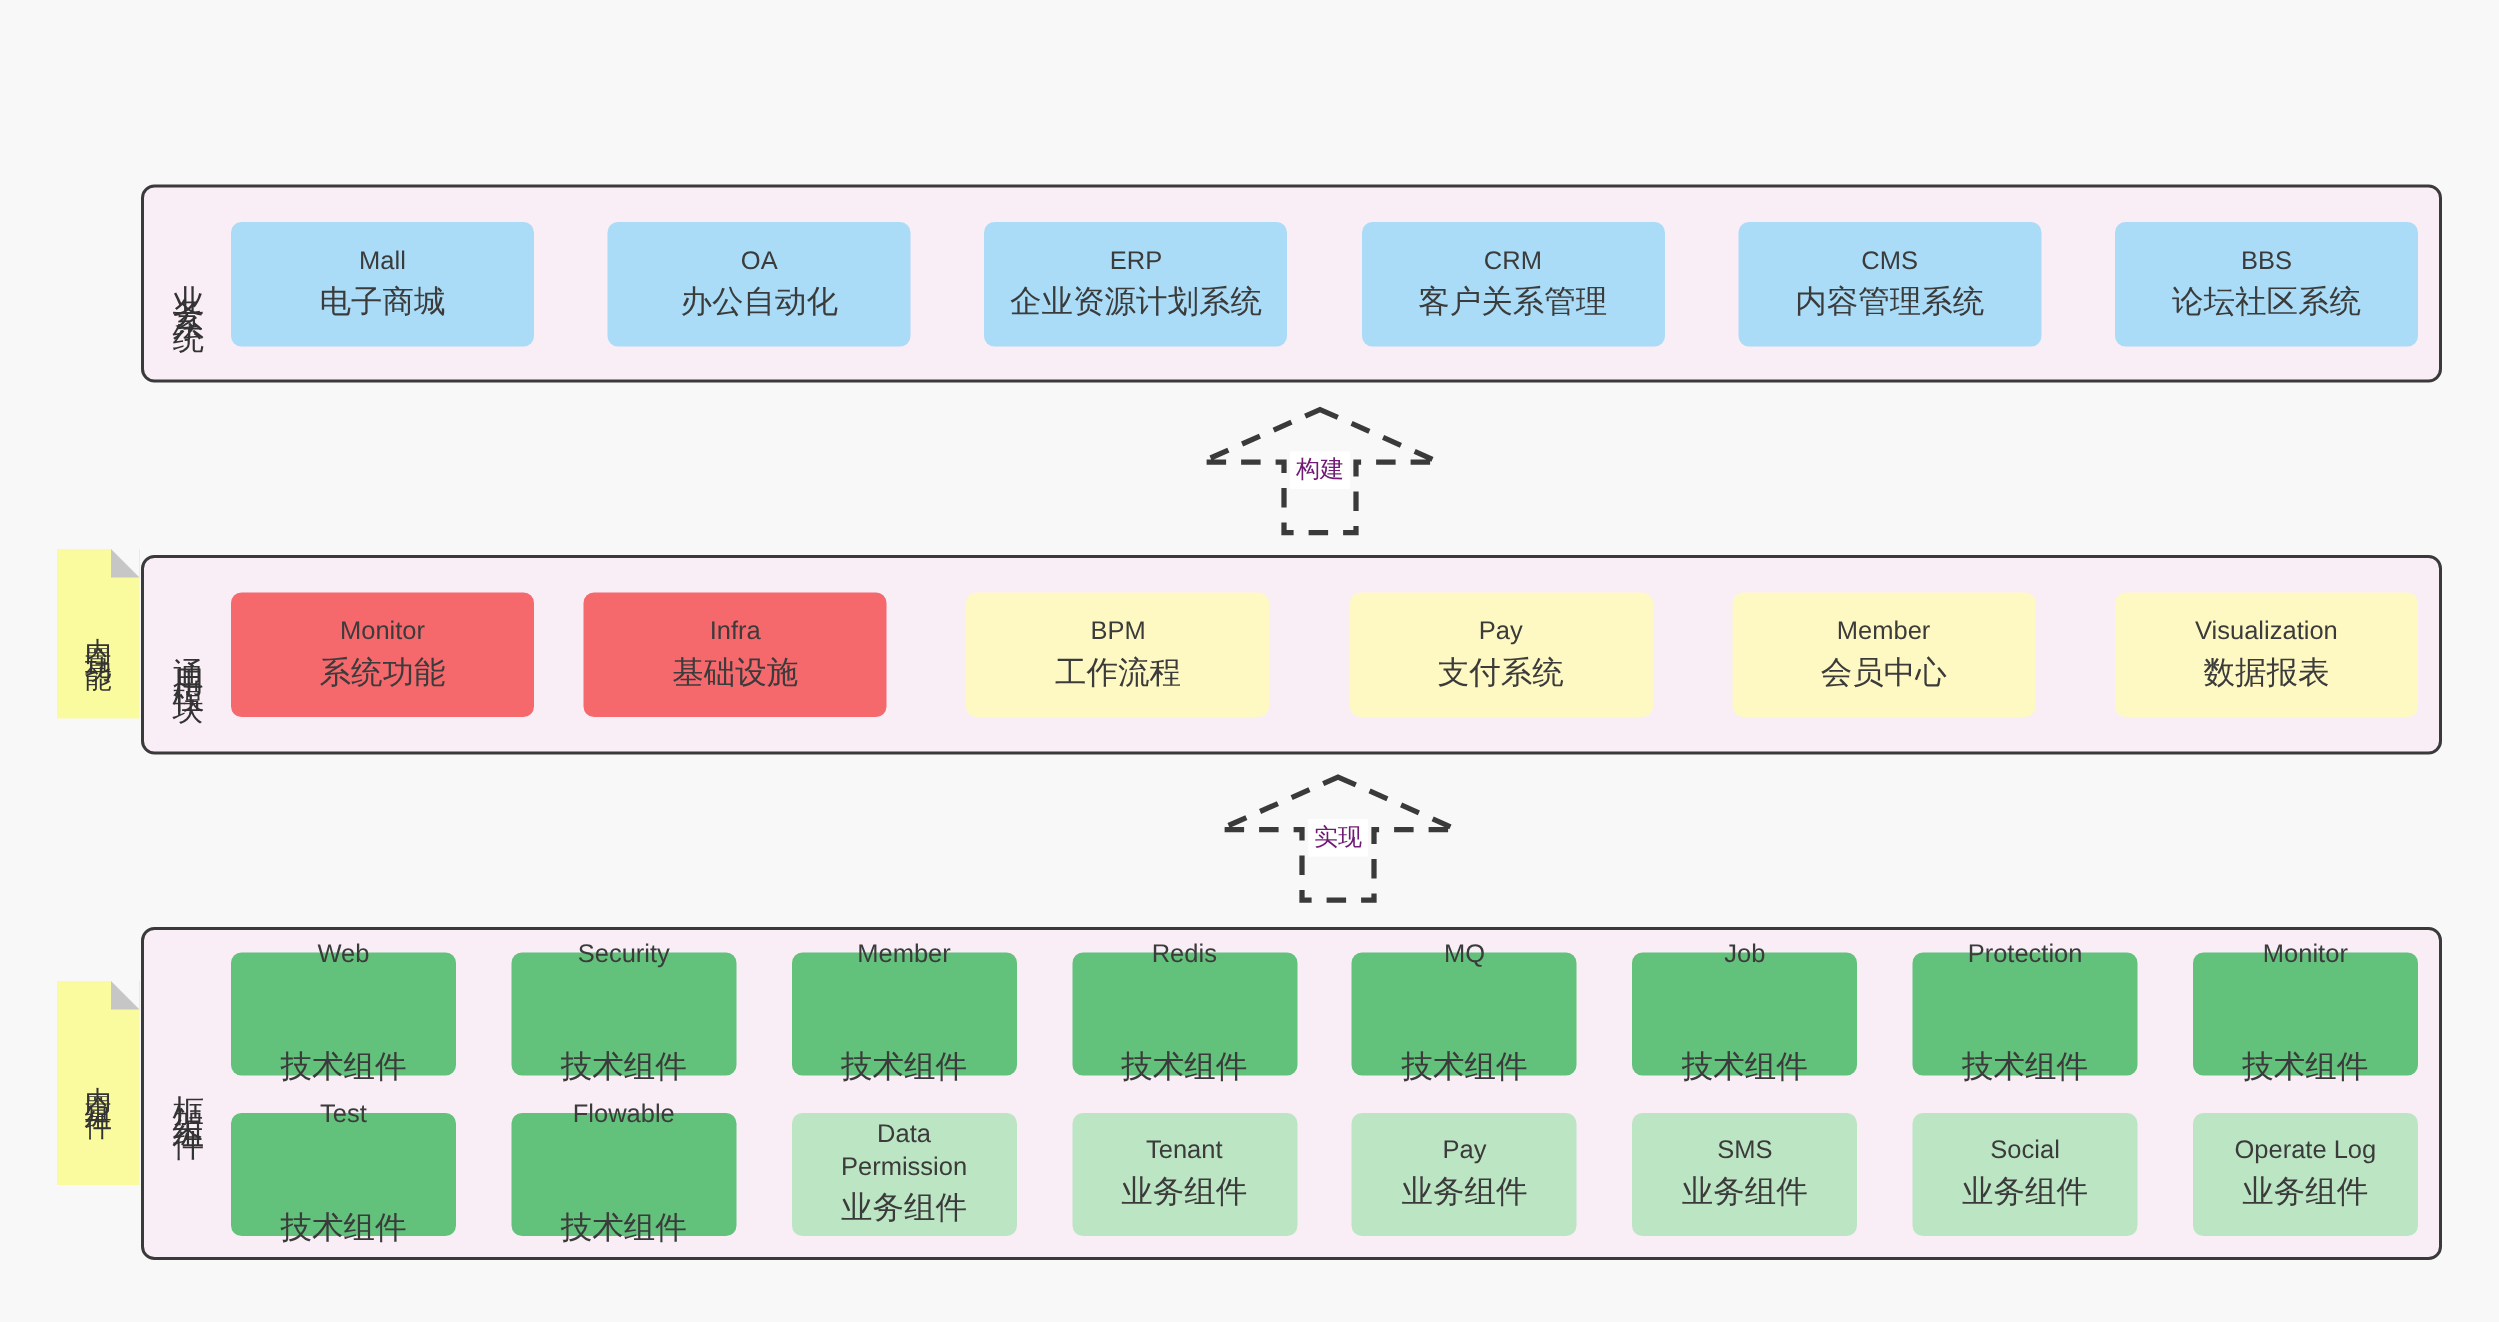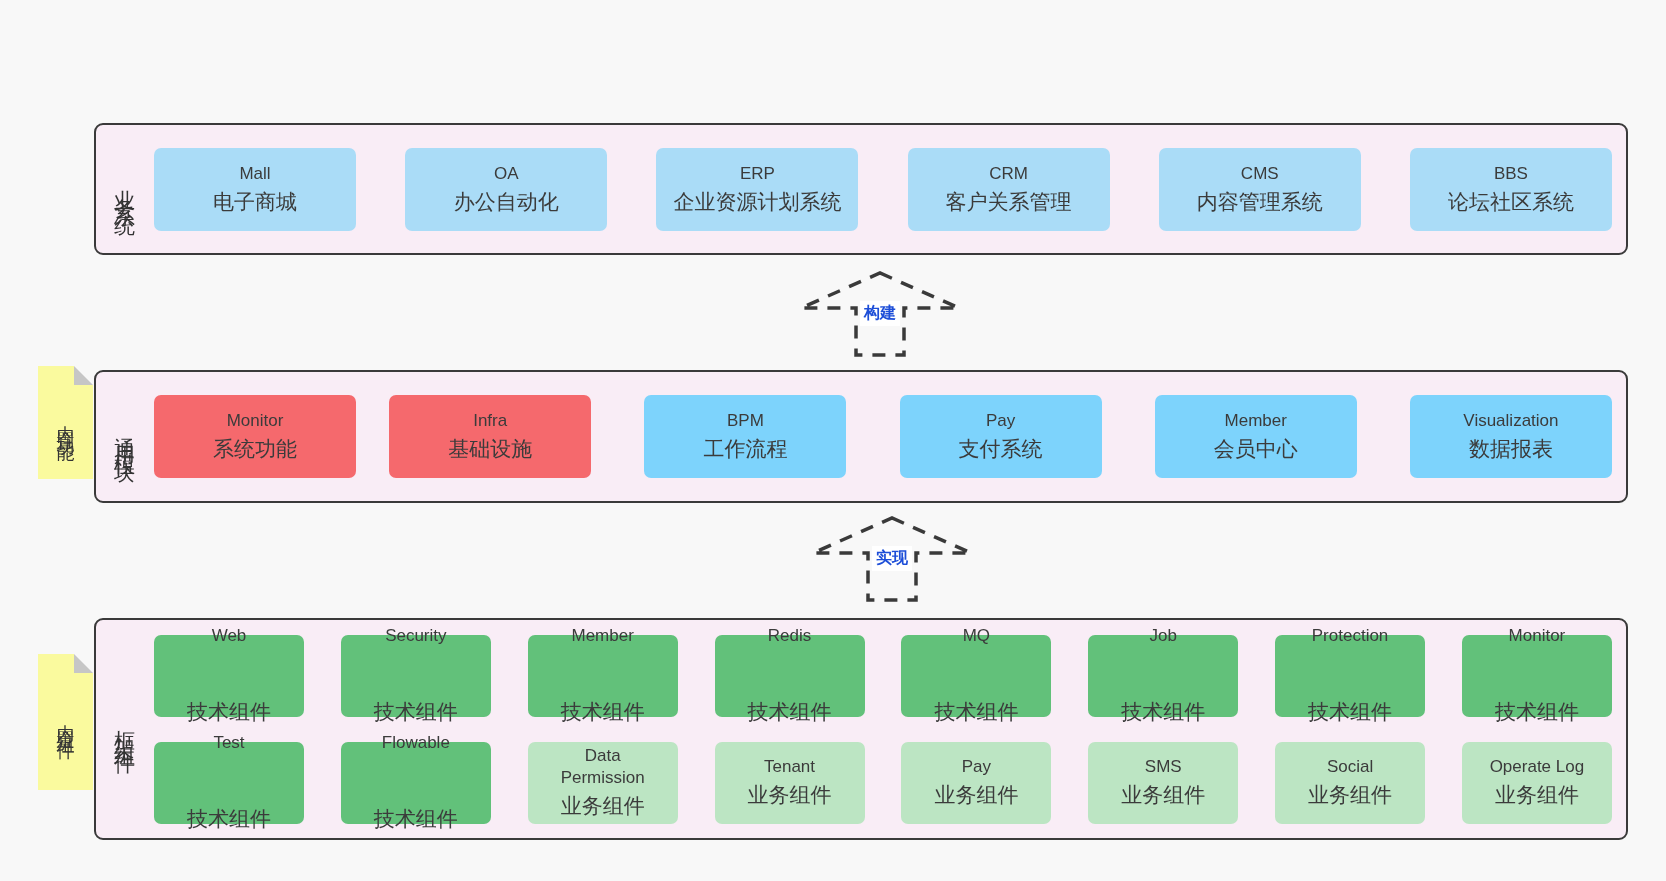--- a/index.html
+++ b/index.html
@@ -24,21 +24,21 @@
     border-radius:7px;display:flex;flex-direction:column;align-items:center;justify-content:center;
     text-align:center;box-sizing:border-box;
   }
   .box-lg{width:202px;height:83px;}
   .box-sm{width:150px;height:82px;}
   .box .name{font-size:17px;line-height:1.3;}
   .box .desc{font-size:21px;line-height:1.3;margin-top:3px;}
   .box-sm .name{max-width:120px;}
   .blue{background:#aadcf7;}
   .red{background:#f5696d;}
-  .pink{background:#7dd3fc;margin-left:20px;}
+  .pink{background:#fef9c3;margin-left:20px;}
   .green{background:#62c17a;gap:48px;}
   .green-light{background:#bce5c3;}
   .comp-rows{flex:1;display:flex;flex-direction:column;justify-content:center;gap:25px;padding-right:14px;}
   .comp-row{display:flex;justify-content:space-between;}
   .sticky{
     position:absolute;left:38px;width:55px;background:#fafa9e;
     display:flex;align-items:center;justify-content:center;z-index:0;
   }
   #sticky-modules{top:366px;height:113px;}
   #sticky-components{top:654px;height:136px;}
@@ -47,21 +47,21 @@
     border-style:solid;border-width:0 19px 19px 0;
     border-color:#f8f8f8 #f8f8f8 #c6c6c6 transparent;
   }
   .sticky span{writing-mode:vertical-rl;font-size:18px;letter-spacing:6px;color:#333;line-height:1;}
   .arrow{position:absolute;width:164px;height:88px;}
   #arrow-build{left:798px;top:270px;}
   #arrow-implement{left:810px;top:515px;}
   .arrow svg{display:block;}
   .arrow-label{
     position:absolute;left:50%;top:31px;transform:translateX(-50%);
-    background:#ffffff;padding:2px 4px;font-size:16px;color:#1d4ed8;white-space:nowrap;font-weight:bold;
+    background:#ffffff;padding:2px 4px;font-size:16px;color:#701a75;white-space:nowrap;
   }
 </style>
 </head>
 <body>
 
 <div class="canvas">
 
   <div class="sticky" id="sticky-modules">
     <span>内置功能</span>
   </div>

